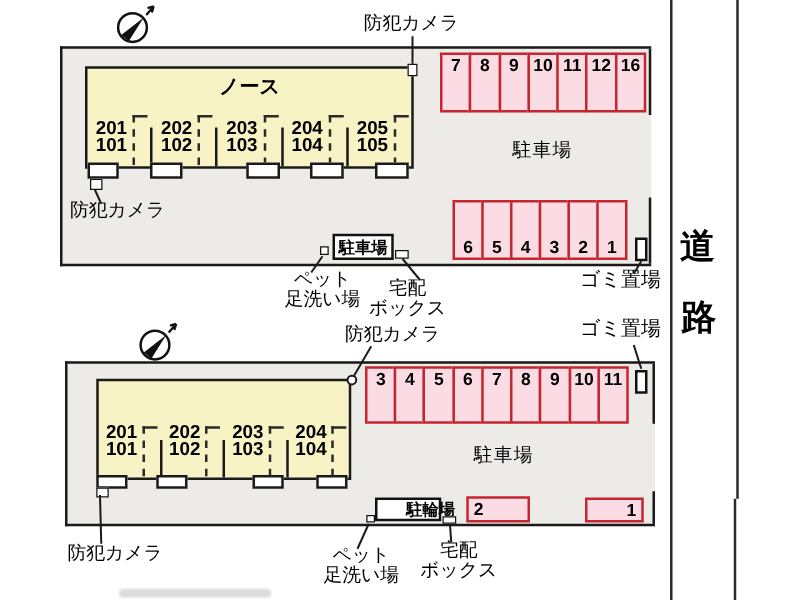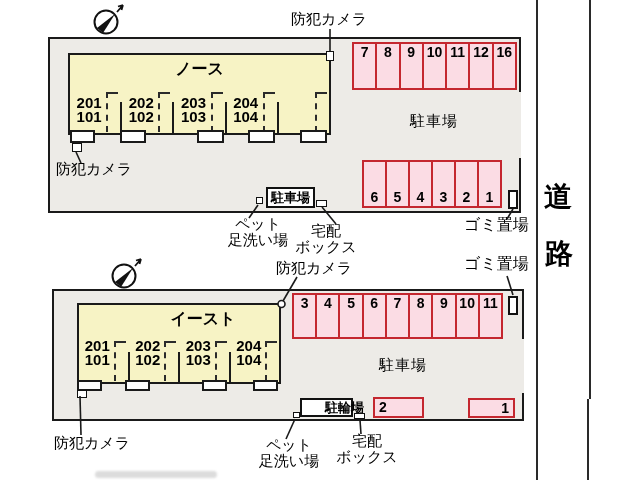--- a/index.html
+++ b/index.html
@@ -106,20 +106,24 @@
         <div class="door-dash"></div>
       </div>
       <div class="unit">
         <div class="unit-label n-pad">
           <div>204</div>
           <div>104</div>
         </div>
         <div class="door-dash"></div>
       </div>
       <div class="unit">
+        <div class="unit-label n-pad">
+          <div>205</div>
+          <div>105</div>
+        </div>
         <div class="door-dash"></div>
       </div>
     </div>
 
     <div class="entrance" style="left:20px; top:91px; width:25px; height:13px;"></div>
     <div class="entrance" style="left:70px; top:91px; width:26px; height:13px;"></div>
     <div class="entrance" style="left:147px; top:91px; width:27px; height:13px;"></div>
     <div class="entrance" style="left:198px; top:91px; width:27px; height:13px;"></div>
     <div class="entrance" style="left:250px; top:91px; width:27px; height:13px;"></div>
 
@@ -169,21 +173,20 @@
     <circle cx="16" cy="22" r="11.5" fill="#fff" stroke="#111" stroke-width="2"></circle>
     <polygon points="25,14 7,28 13,33" fill="#111"></polygon>
     <path d="M27,12 L33,5 M33,5 L28,6.5 M33,5 L31.5,10" stroke="#111" stroke-width="1.8" fill="none"></path>
   </svg>
 
   <div class="site" style="left:52px; top:289px; width:472px; height:132px;">
     <div class="rbseg" style="top:0; height:48px;"></div>
     <div class="rbseg" style="bottom:0; height:26px;"></div>
 
     <div class="building" style="left:23px; top:12px; width:200px; height:77px;">
-      <div class="bname" style="left:62%; transform:translateX(-50%);">イースト</div>
       <div class="unit">
         <div class="unit-label s-pad">
           <div>201</div>
           <div>101</div>
         </div>
         <div class="door-dash"></div>
       </div>
       <div class="unit">
         <div class="unit-label s-pad">
           <div>202</div>

